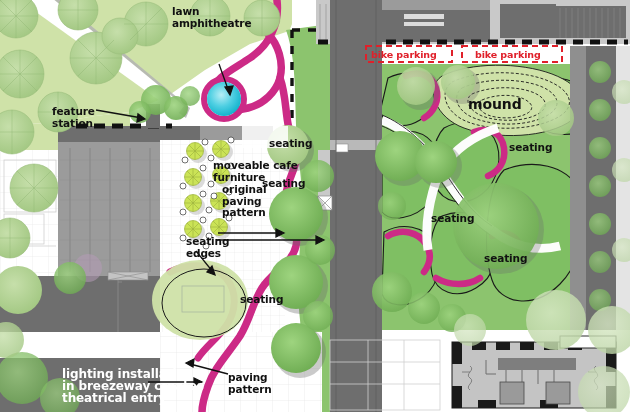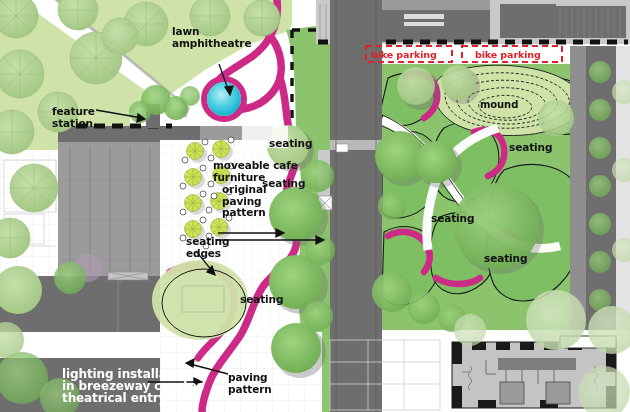--- a/index.html
+++ b/index.html
@@ -4,21 +4,21 @@
 <style>
   html,body{margin:0;padding:0;background:#fff;}
   body{width:630px;height:412px;overflow:hidden;
        font-family:"DejaVu Sans","Liberation Sans",sans-serif;}
   #plan{position:relative;width:630px;height:412px;overflow:hidden;background:#ffffff;}
   #plan svg{position:absolute;left:0;top:0;}
   .lbl{position:absolute;font-size:10.5px;font-weight:700;color:#111;
        line-height:11.5px;letter-spacing:-0.1px;white-space:pre;}
   .lbl.white{color:#ffffff;font-size:12px;line-height:12px;}
   .lbl.red{color:#e0202a;font-size:9.5px;}
-  .lbl.sm{font-size:10px;margin-left:12px;}
+  .lbl.sm{font-size:14px;}
 </style>
 </head>
 <body>
 
 <div id="plan">
 
   <svg width="630" height="412" viewBox="0 0 630 412">
     <defs>
       <radialGradient id="gWater" cx="42%" cy="38%" r="62%">
         <stop offset="0%" stop-color="#b7eef6"></stop>
@@ -467,21 +467,21 @@
       <rect x="242" y="126" width="46" height="22" fill="#ffffff" opacity="0.85"></rect>
 
       <g fill="none" stroke="#e0202a" stroke-width="2" stroke-dasharray="6 4">
         <rect x="366" y="46" width="86" height="16"></rect>
         <rect x="462" y="46" width="100" height="16"></rect>
       </g>
 
     </g>
   </svg>
 
-  <div class="lbl" style="left:172px;top:6px;margin-top:20px;">lawn
+  <div class="lbl" style="left:172px;top:6px;">lawn
 amphitheatre</div>
   <div class="lbl" style="left:52px;top:106px;">feature
 station</div>
   <div class="lbl" style="left:213px;top:127px;margin-top:33px;">moveable cafe
 furniture</div>
   <div class="lbl" style="left:222px;top:184px;">original
 paving
 pattern</div>
   <div class="lbl" style="left:186px;top:236px;">seating
 edges</div>

